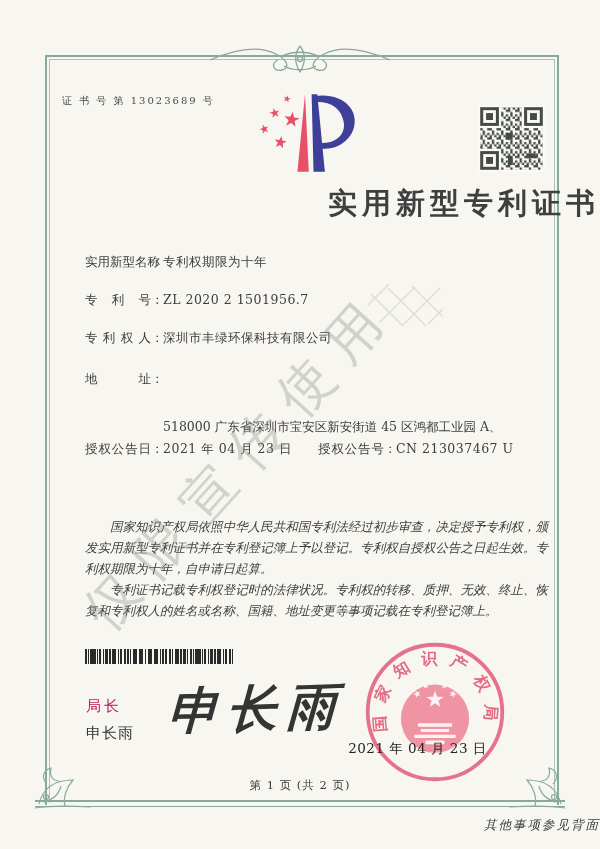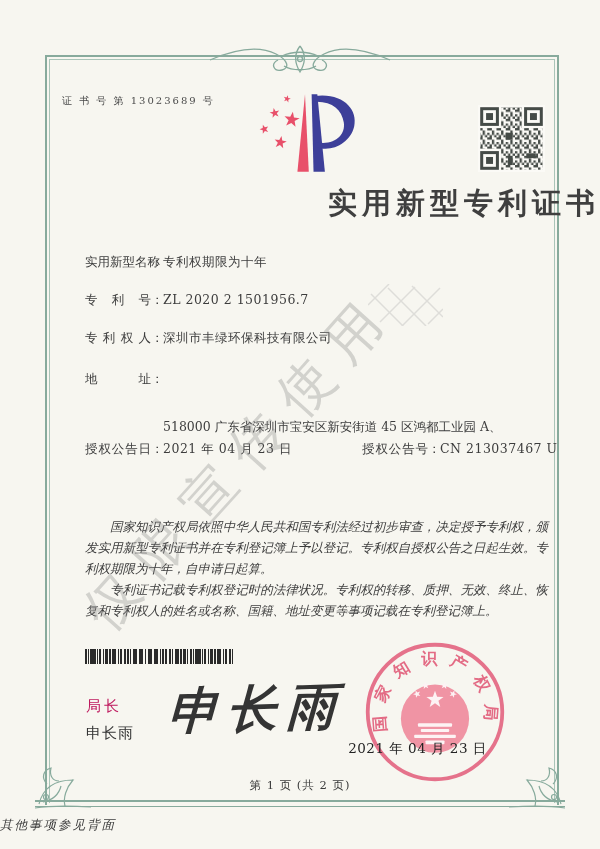--- a/index.html
+++ b/index.html
@@ -31,21 +31,21 @@
 
   
   .fields{left:85px;top:252px;width:458px;font-size:12.5px;color:#3d3d3d;}
   .frow{line-height:20px;margin-bottom:18px;white-space:nowrap;}
   .flabel{display:inline-block;width:66px;text-align:justify;text-align-last:justify;vertical-align:top;}
   .colon{display:inline-block;width:12px;vertical-align:top;}
   .fvalue{letter-spacing:0.5px;}
   .row-patentee{margin-bottom:21px;}
   .row-addr{line-height:19px;margin-bottom:3px;white-space:normal;}
   .addr-lines{display:inline-block;vertical-align:top;max-width:375px;margin-top:48px;}
-  .grant2{margin-left:70px;}
+  .grant2{margin-left:26px;}
 
   
   .paras{left:85px;top:516px;width:463px;font-size:12.5px;line-height:21px;
     text-align:justify;font-style:italic;color:#3d3d3d;}
   .paras p{margin:0;text-indent:2em;}
 
   
   .barcode{left:85px;top:649px;width:148px;height:15px;
     background:
       repeating-linear-gradient(90deg,#2a2a2a 0 1px,transparent 1px 3px),
@@ -58,21 +58,21 @@
   .signature-script{left:168px;top:676px;font-size:50px;font-style:italic;font-weight:600;
     letter-spacing:9px;color:#343434;transform:rotate(-2deg) skewX(-4deg);white-space:nowrap;}
 
   
   .seal{left:363px;top:640px;}
   .seal-date{left:345px;top:740px;width:145px;text-align:center;font-size:13.5px;
     letter-spacing:0.5px;color:#232323;}
 
   
   .page-info{left:0;top:778px;width:600px;text-align:center;font-size:11.5px;letter-spacing:1px;}
-  .back-note{left:0;top:817px;width:600px;text-align:left;font-size:12.5px;
+  .back-note{left:0;top:817px;width:600px;text-align:right;font-size:12.5px;
     font-style:italic;letter-spacing:2px;color:#3d3d3d;}
 
   
   .watermark{left:95px;top:585px;transform-origin:0 50%;transform:rotate(-48deg);
     font-size:54px;letter-spacing:18px;color:rgba(125,125,125,0.30);white-space:nowrap;
     pointer-events:none;}
   .lattice{left:368px;top:284px;opacity:0.4;}
 </style>
 </head>
 <body>

